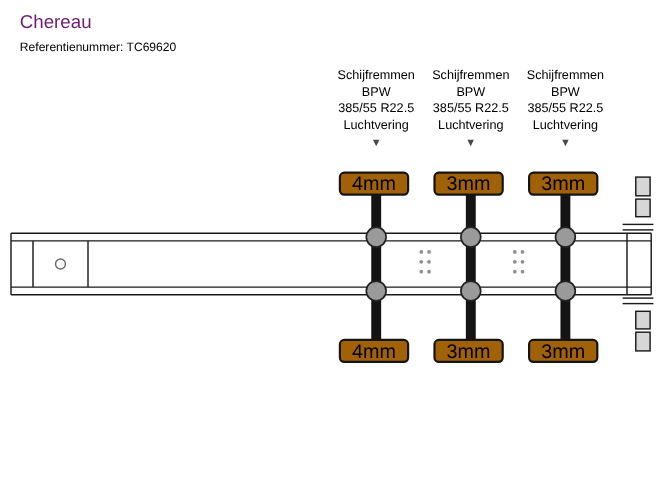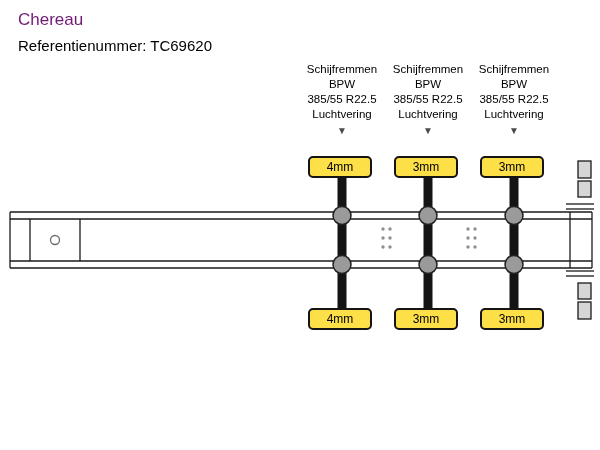--- a/index.html
+++ b/index.html
@@ -11,34 +11,34 @@
     position:relative;
     overflow:hidden;
   }
   .screen { position:absolute; inset:0; }
   .title {
     position:absolute; left:18px; top:10px;
     font-size:17px; font-weight:400; color:#701a75;
   }
   .reference {
     position:absolute; left:18px; top:37px;
-    font-size:15px; color:#000;
+    font-size:11px; color:#000;
   }
   .axle-specs {
     position:absolute; top:62px; width:96px;
     text-align:center; font-size:11.5px; line-height:15px; color:#000;
   }
   .axle-specs .arrow {
     margin-top:3px; font-size:10px; color:#4a4a4a; line-height:12px;
   }
   .tread-box {
     position:absolute; width:64px; height:22px;
-    background:#fde047; border:2px solid #141414; border-radius:5px;
+    background:#a16207; border:2px solid #141414; border-radius:5px;
     display:flex; align-items:center; justify-content:center;
-    font-size:12px; color:#000; z-index:2;
+    font-size:18px; color:#000; z-index:2;
   }
   svg.diagram { position:absolute; left:0; top:0; z-index:1; }
 </style>
 </head>
 <body>
 
 <div class="screen">
 
   <div class="title">Chereau</div>
   <div class="reference">Referentienummer: TC69620</div>

